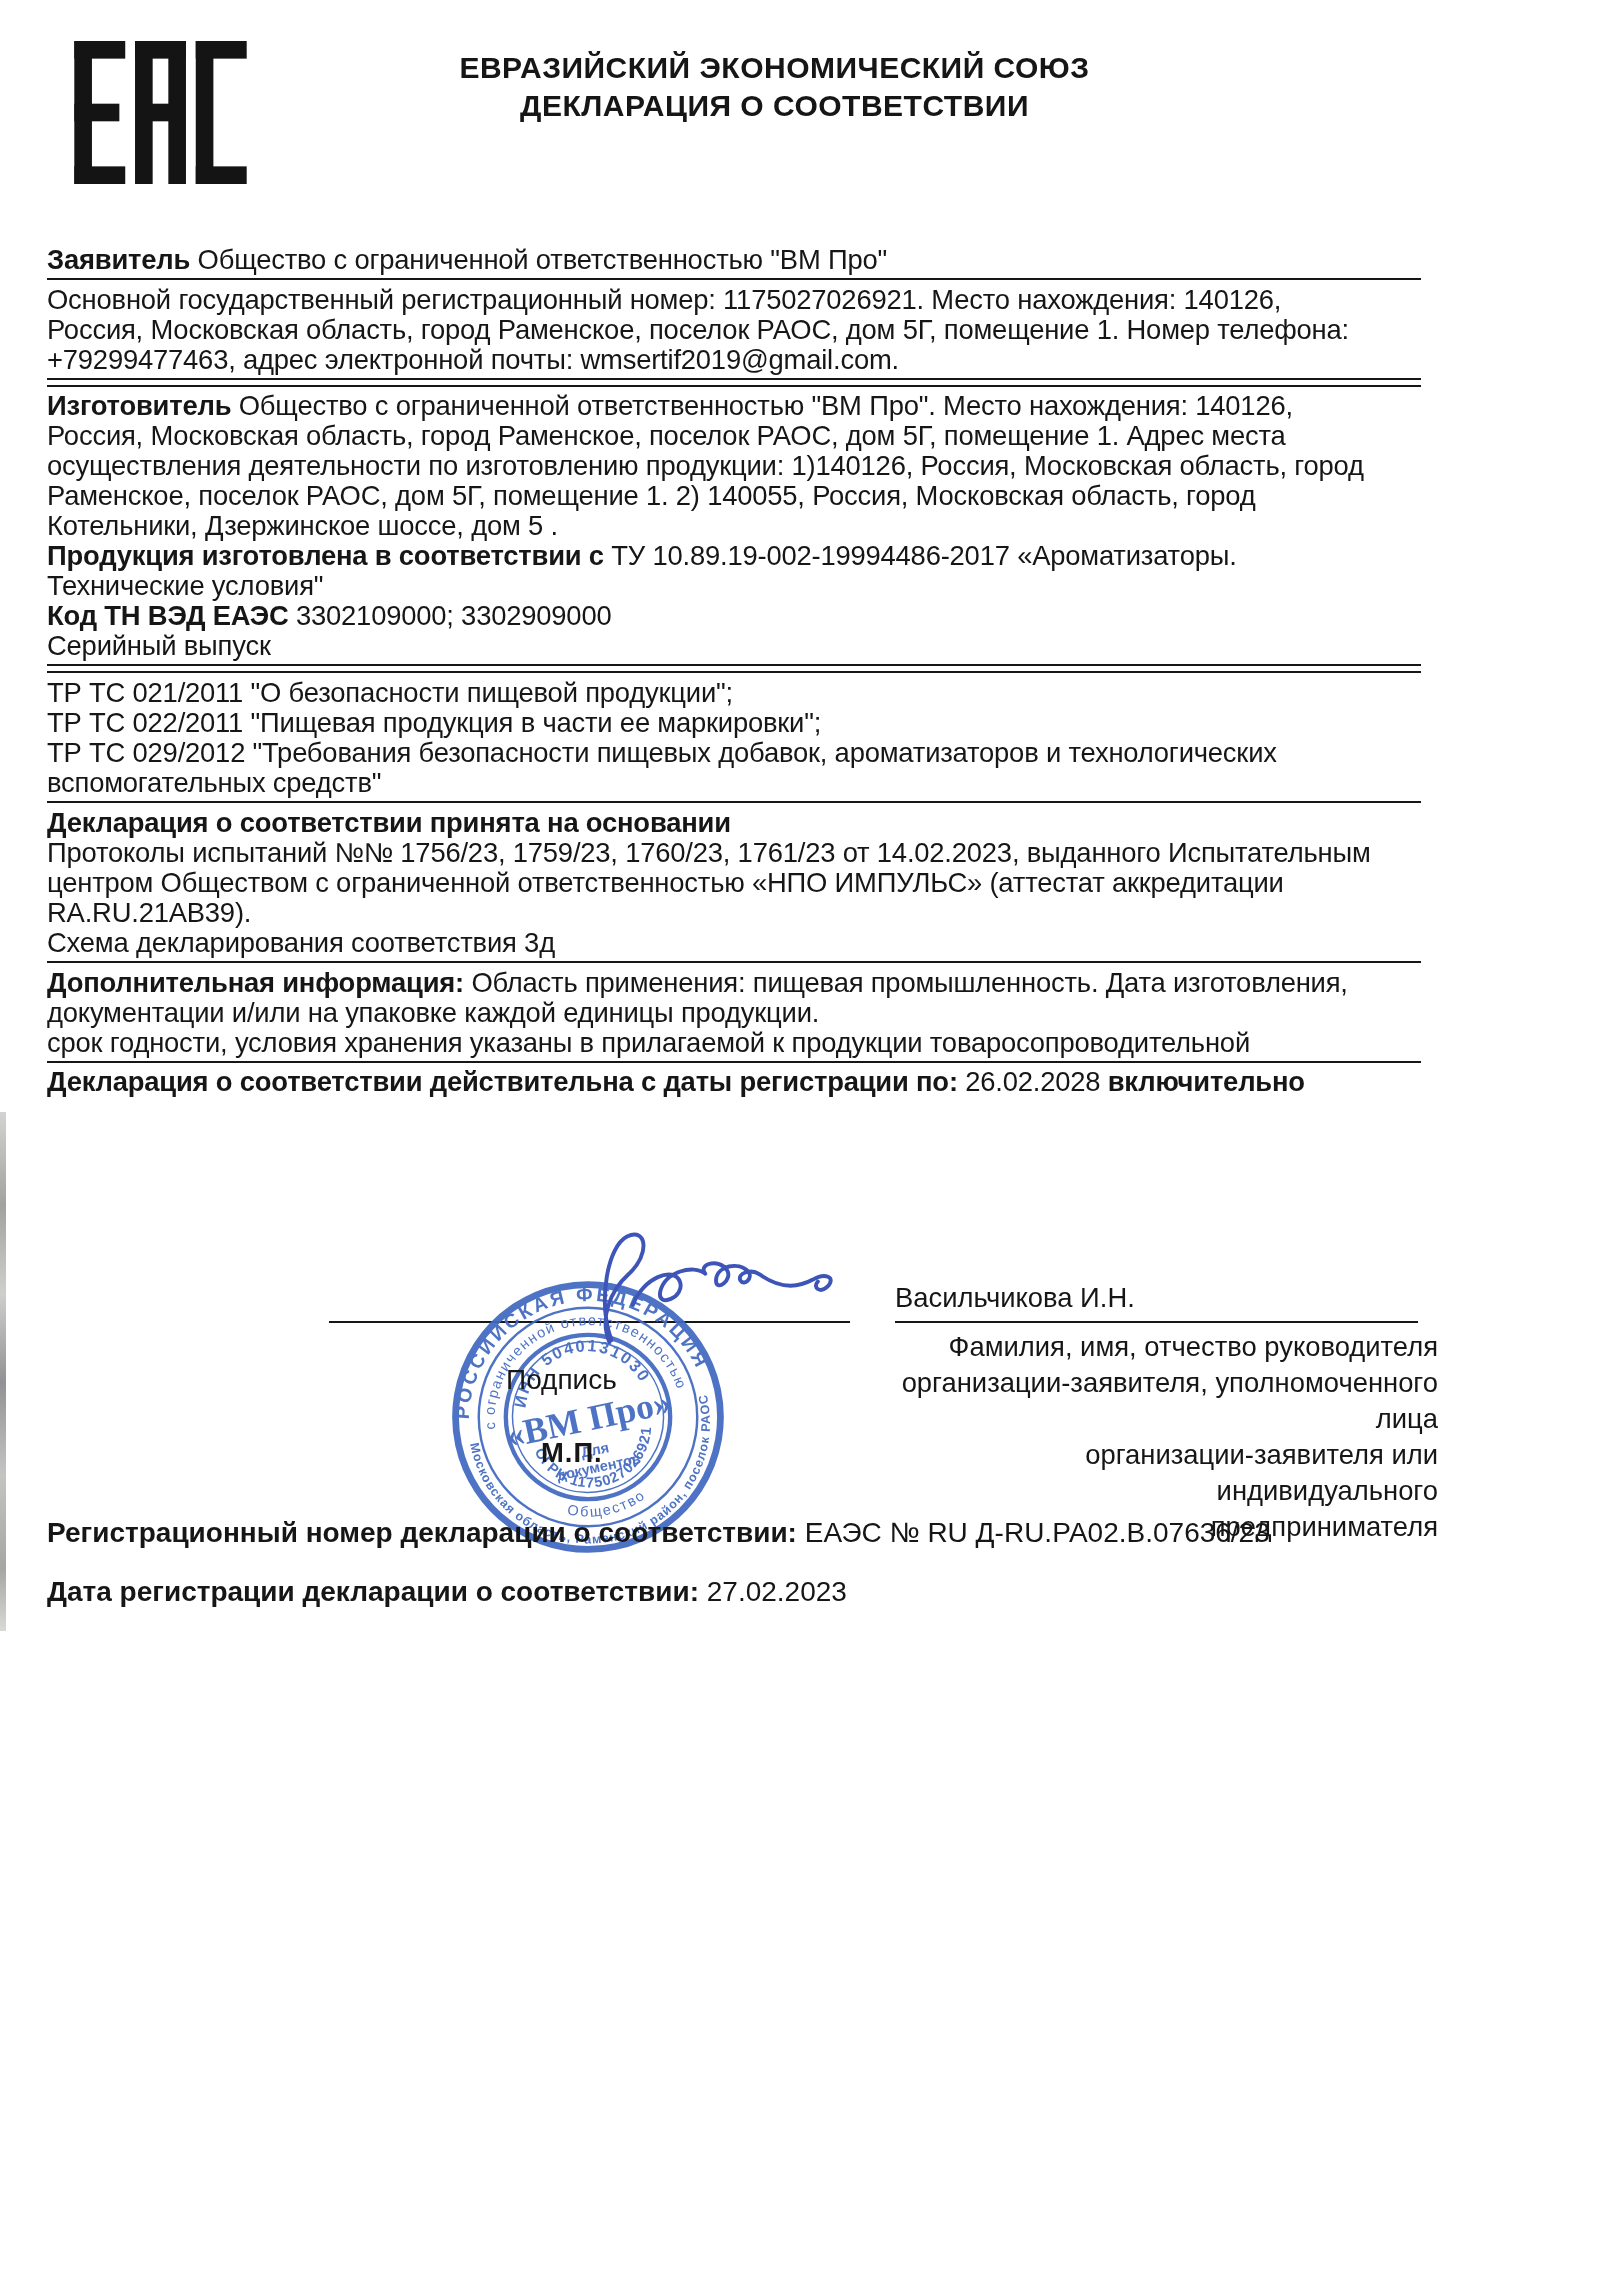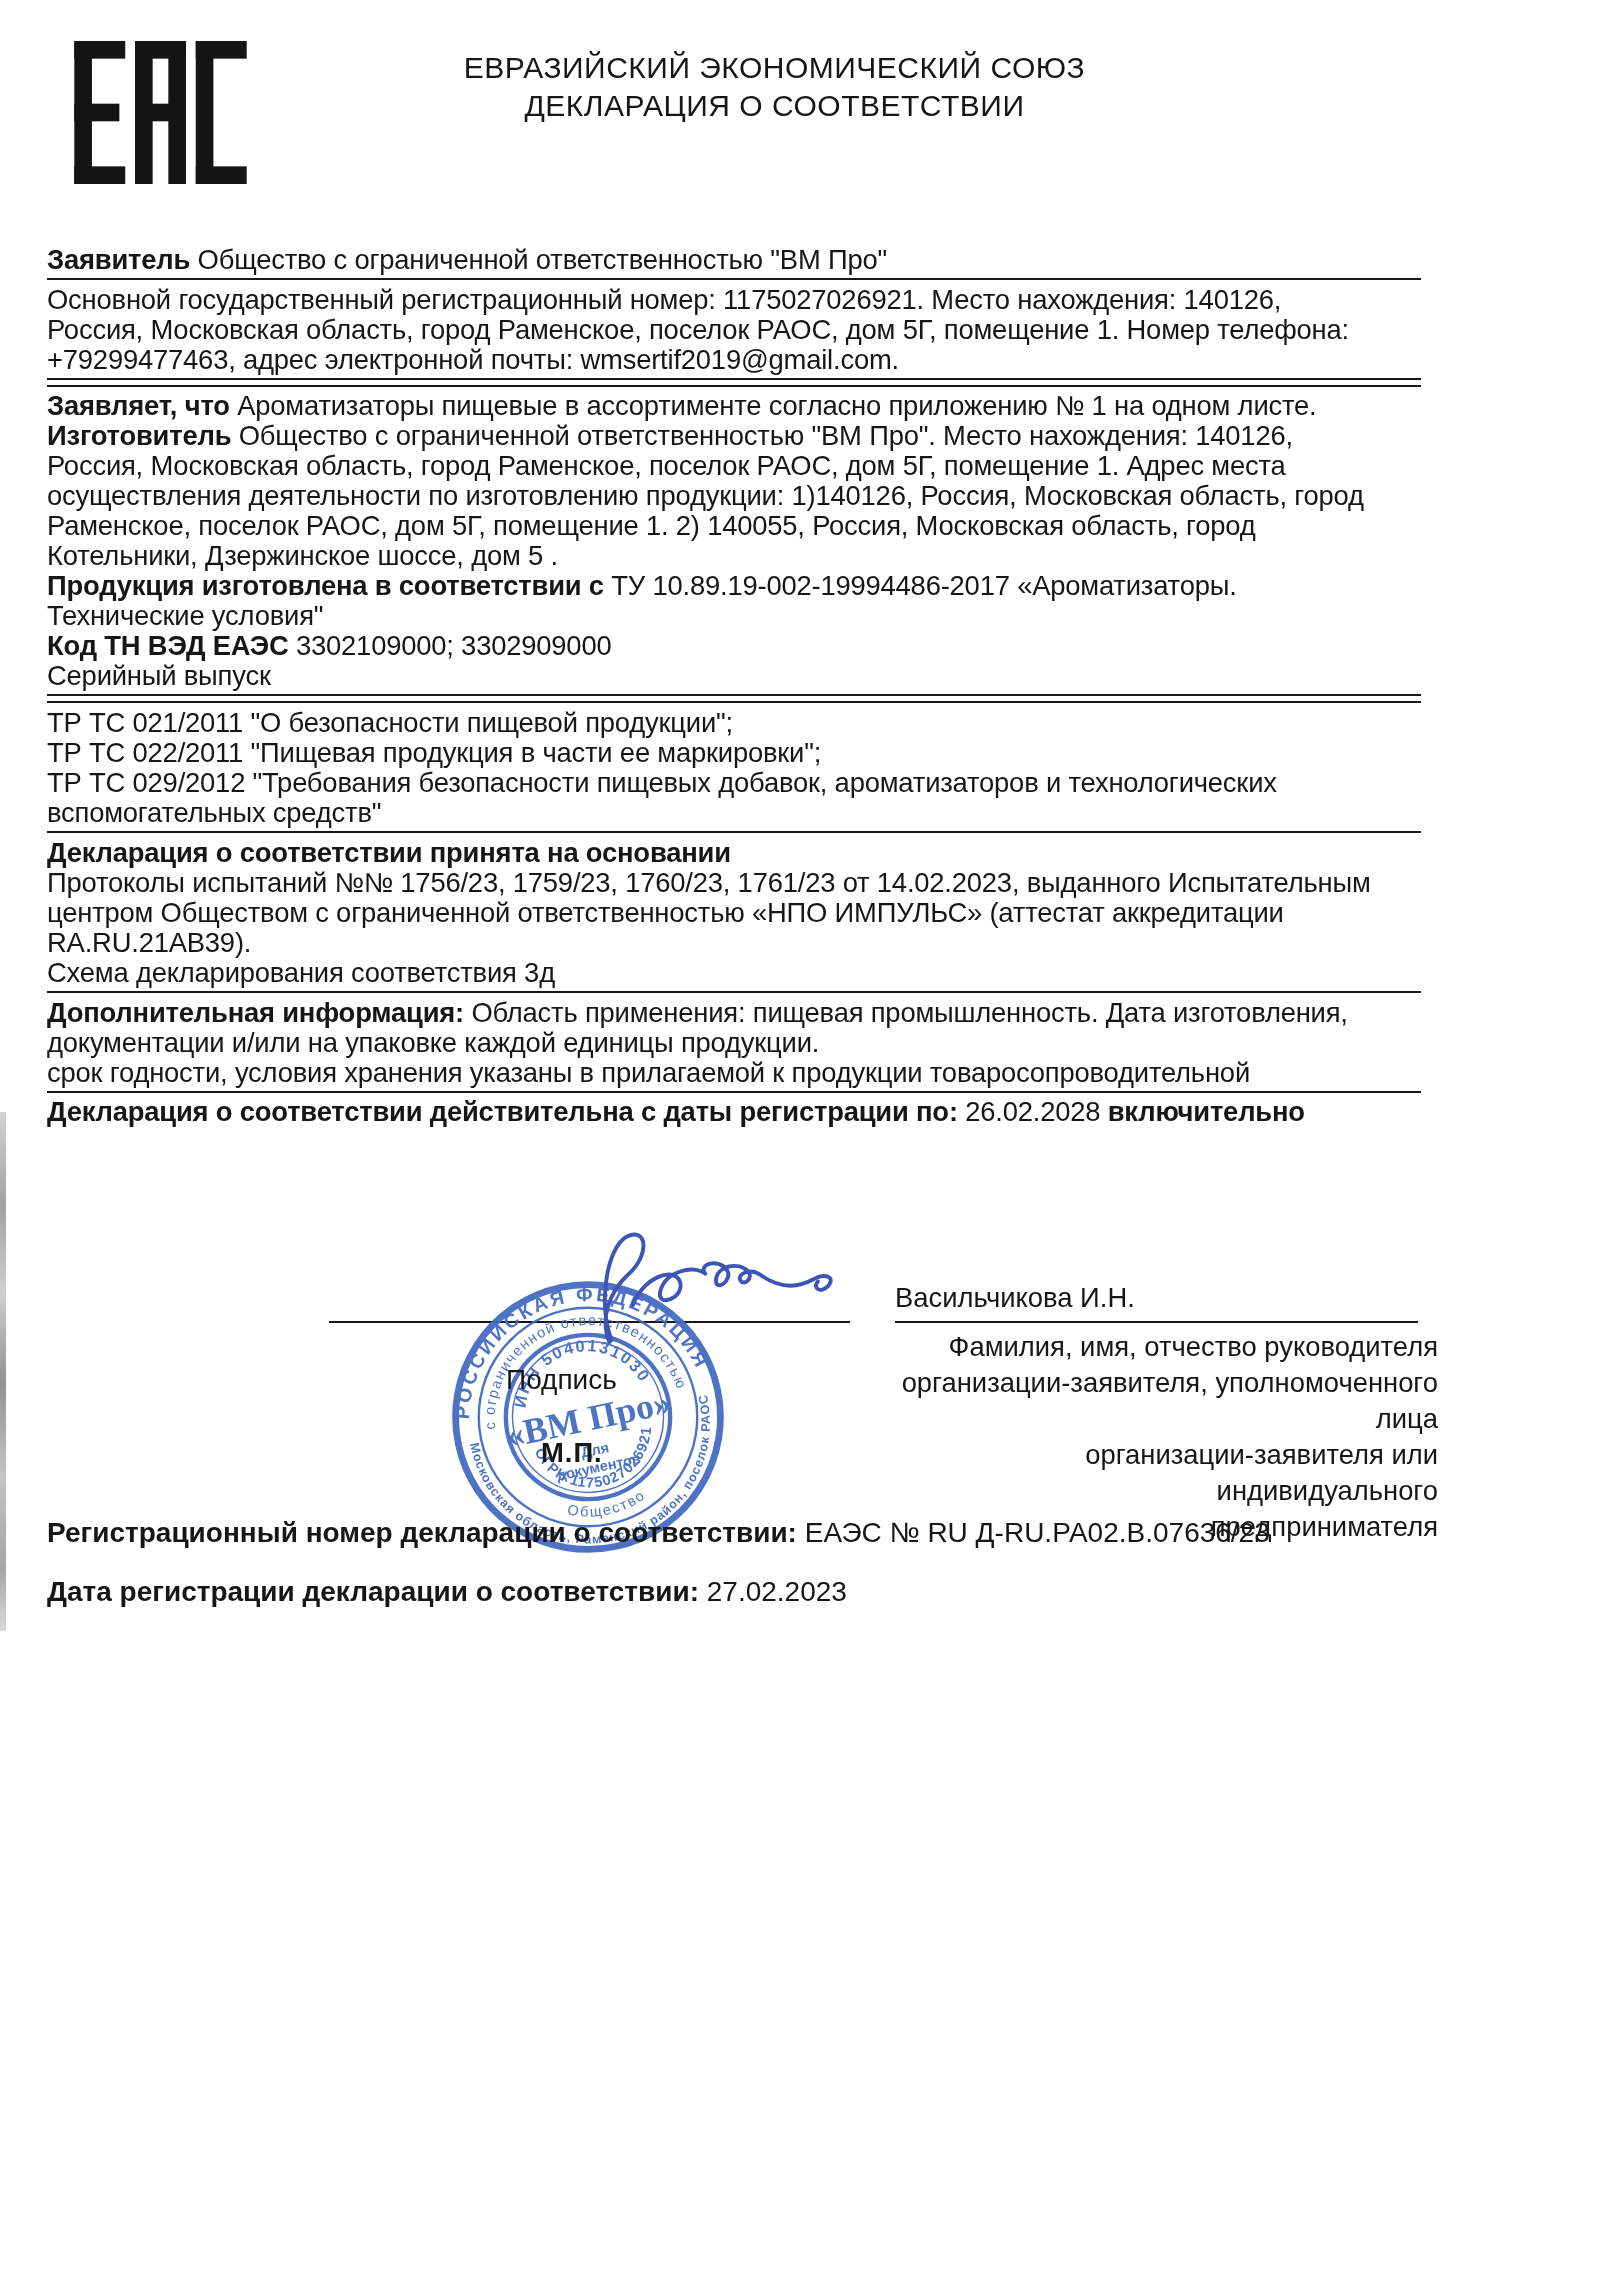--- a/index.html
+++ b/index.html
@@ -2,21 +2,21 @@
 <html><head>
 <meta charset="utf-8">
 <style>
   html,body{margin:0;padding:0;background:#ffffff}
   .page{position:relative;width:1621px;height:2292px;background:#fff;
         font-family:"Liberation Sans","DejaVu Sans",sans-serif;color:#161616;overflow:hidden}
 
   
   .eac-logo{position:absolute;top:41px;left:74px;width:173px;height:143px}
   .titles{position:absolute;top:49px;left:0;width:1549px;text-align:center;
-          font-weight:normal;font-size:30px;line-height:38px;letter-spacing:0.5px}
+          font-weight:bold;font-size:30px;line-height:38px;letter-spacing:0.5px}
 
   
   .doc{position:absolute;top:245px;left:47px;width:1374px;font-size:27.4px;
        line-height:30px;letter-spacing:-0.2px}
   .line{white-space:nowrap;height:30px}
   .b{font-weight:bold}
   .rule{border-top:2.9px solid #161616;margin:2.9px 0 4.9px}
   .rule.double{height:4.9px;border-top:2.5px solid #161616;border-bottom:2.5px solid #161616}
 
   
@@ -70,21 +70,20 @@
   </div>
 
   <div class="doc" id="doc-body">
       <div class="line"><span class="b">Заявитель </span><span>Общество с ограниченной ответственностью "ВМ Про"</span></div>
       <div class="rule"></div>
       <div class="line"><span>Основной государственный регистрационный номер: 1175027026921. Место нахождения: 140126,</span></div>
       <div class="line"><span>Россия, Московская область, город Раменское, поселок  РАОС, дом 5Г, помещение 1. Номер телефона:</span></div>
       <div class="line"><span>+79299477463, адрес электронной почты: wmsertif2019@gmail.com.</span></div>
       <div class="rule"></div>
       <div class="rule"></div>
-      <div class="line"><span class="b">Заявляет, что </span><span>Ароматизаторы пищевые в ассортименте согласно приложению № 1 на одном листе.</span></div>
       <div class="line"><span class="b">Изготовитель </span><span>Общество с ограниченной ответственностью "ВМ Про". Место нахождения: 140126,</span></div>
       <div class="line"><span>Россия, Московская область, город Раменское, поселок  РАОС, дом 5Г, помещение 1. Адрес места</span></div>
       <div class="line"><span>осуществления деятельности по изготовлению продукции: 1)140126, Россия, Московская область, город</span></div>
       <div class="line"><span>Раменское, поселок РАОС, дом 5Г, помещение 1. 2) 140055, Россия, Московская область, город</span></div>
       <div class="line"><span>Котельники, Дзержинское шоссе, дом 5 .</span></div>
       <div class="line"><span class="b">Продукция изготовлена в соответствии с </span><span>ТУ 10.89.19-002-19994486-2017 «Ароматизаторы.</span></div>
       <div class="line"><span>Технические условия"</span></div>
       <div class="line"><span class="b">Код ТН ВЭД ЕАЭС </span><span>3302109000; 3302909000</span></div>
       <div class="line"><span>Серийный выпуск</span></div>
       <div class="rule double"></div>

